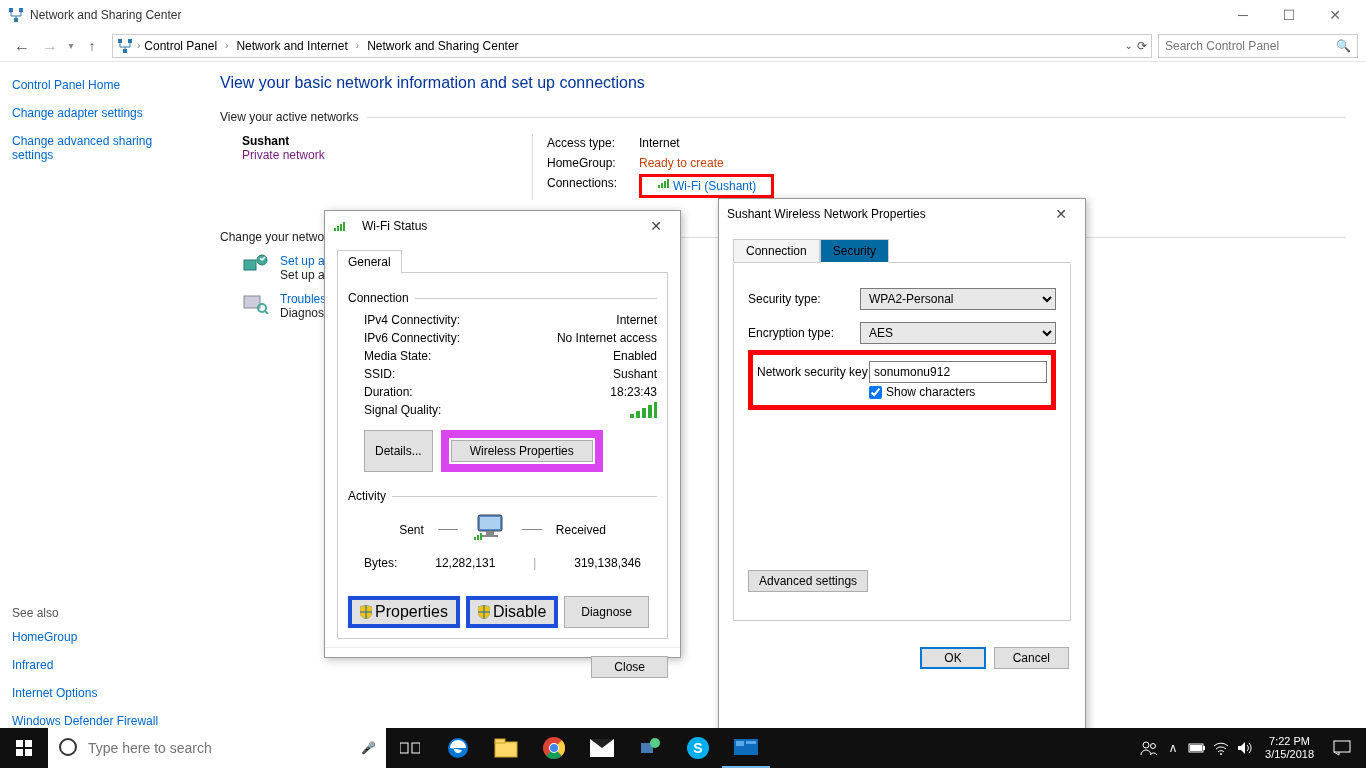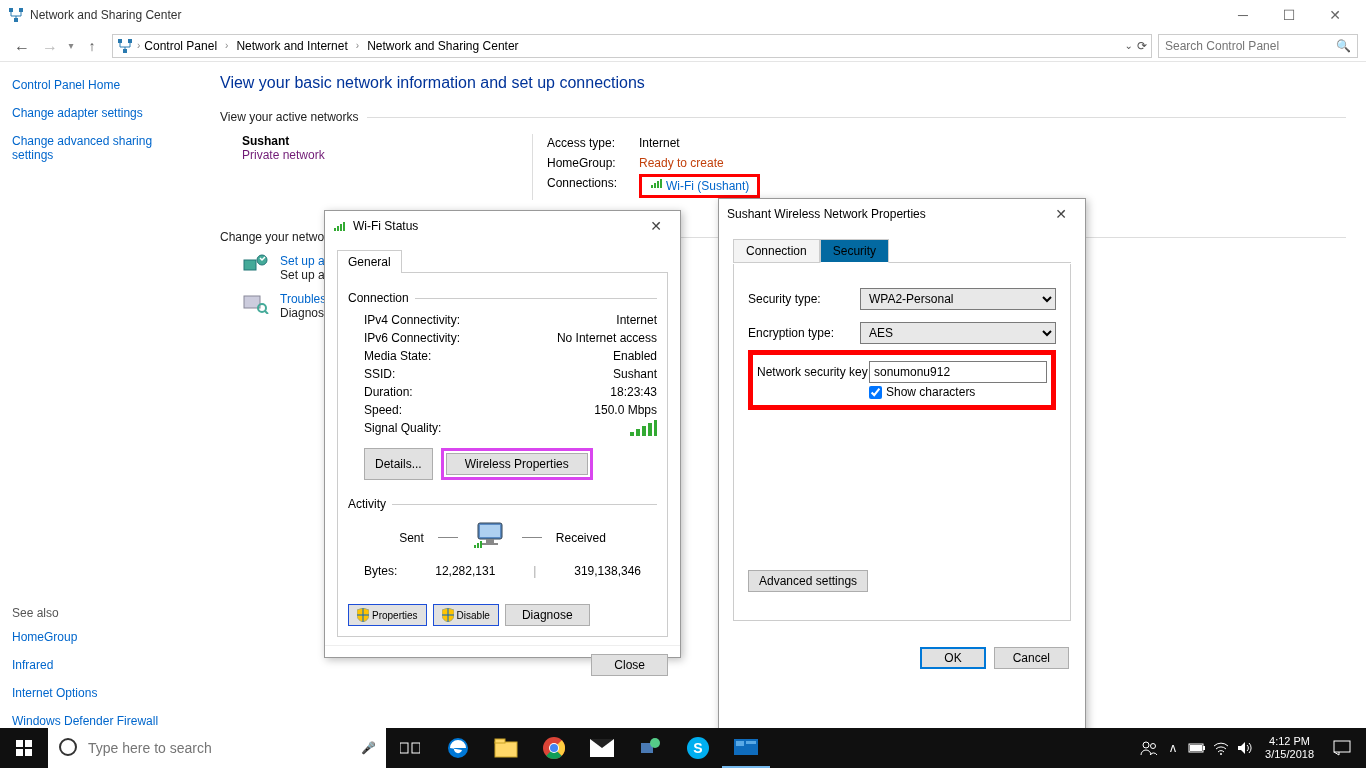--- a/index.html
+++ b/index.html
@@ -37,21 +37,21 @@
   .section-label { font-size: 12px; color: #222; display: flex; align-items: center; margin-bottom: 10px; }
   .section-label .line { flex: 1; border-top: 1px solid #ddd; margin-left: 8px; }
   .active-network { display: flex; padding-left: 22px; }
   .net-left { width: 290px; }
   .net-left .netname { font-weight: 600; }
   .net-left .nettype { color: #701a75; }
   .net-right { border-left: 1px solid #ddd; padding-left: 14px; font-size: 12px; }
   .net-right .row { display: flex; margin-bottom: 2px; line-height: 18px; }
   .net-right .lbl { width: 92px; }
   .net-right .val a { color: #c2410c; text-decoration: none; }
-  .red-outline { border: 3px solid red; padding: 0 8px; display: inline-flex; }
+  .red-outline { border: 3px solid red; padding: 0 15px; display: inline-flex; }
   .wifi-sig { display: inline-block; width: 14px; height: 12px; margin-right: 2px; }
   .wifi-sig svg { display: block; }
   .change-settings { margin-top: 30px; }
   .cs-item { display: flex; padding-left: 22px; margin-top: 10px; gap: 10px; }
   .cs-icon { width: 28px; height: 22px; }
   .cs-text a { color: #0066cc; text-decoration: none; }
   .cs-text div { color: #222; font-size: 12px; }
 
   
   .dialog { position: absolute; background: #fff; border: 1px solid #999; box-shadow: 2px 2px 8px rgba(0,0,0,.25); font-size: 12px; }
@@ -62,25 +62,25 @@
   .wifi-status { left: 324px; top: 210px; width: 357px; height: 448px; }
   .tabbar { display: flex; border-bottom: 1px solid #ccc; }
   .tab { padding: 4px 10px; border: 1px solid #ccc; border-bottom: none; background: #fff; font-size: 12px; position: relative; top: 1px; }
   .tab.active { background: #fff; }
   .fieldset-lbl { display: flex; align-items: center; margin: 10px 0 6px; }
   .fieldset-lbl .line { flex: 1; border-top: 1px solid #ccc; margin-left: 6px; }
   .conn-rows { padding-left: 16px; }
   .conn-row { display: flex; justify-content: space-between; line-height: 18px; }
   .btn { background: #e1e1e1; border: 1px solid #adadad; padding: 3px 10px; font-size: 12px; font-family: inherit; }
   .btn-row { display: flex; gap: 8px; margin-top: 6px; padding-left: 16px; }
-  .red-outline2 { border: 3px solid #d946ef; display: inline-block; padding: 2px; }
+  .red-outline2 { border: 8px solid #d946ef; display: inline-block; padding: 2px; }
   .activity-icons { display: flex; align-items: center; justify-content: center; gap: 14px; margin: 10px 0; }
   .bytes-row { display: flex; justify-content: space-between; padding: 0 16px; }
   .shield-btn-row { display: flex; gap: 6px; margin-top: 26px; }
-  .shield-btn { display: inline-flex; align-items: center; gap: 3px; background: #e1e1e1; border: 1px solid #1d4ed8; padding: 3px 8px; font-size: 10px; }
+  .shield-btn { display: inline-flex; align-items: center; gap: 3px; background: #e1e1e1; border: 4px solid #1d4ed8; padding: 3px 8px; font-size: 16px; }
   .shield { width: 12px; height: 14px; display: inline-block; }
   .dlg-footer { display: flex; justify-content: flex-end; padding: 8px 12px; border-top: 1px solid #eee; }
 
   .wireless-props { left: 718px; top: 198px; width: 368px; height: 616px; }
   .wp-body { padding: 10px 14px; }
   .wp-tabs { display: flex; position: relative; }
   .wp-tab { padding: 4px 12px; border: 1px solid #ccc; background: #f4f4f4; font-size: 12px; }
   .wp-tab.active { background: #0369a1; border-bottom-color: #fff; position: relative; z-index: 2; }
   .wp-tabline { border-bottom: 1px solid #ccc; position: relative; top: -1px; }
   .wp-form { padding: 20px 6px; }
@@ -249,21 +249,21 @@
 <div class="dialog wifi-status">
   <div class="dlg-title">
     <span class="wifi-sig">
       <svg width="14" height="12" viewBox="0 0 14 12">
           <rect x="1" y="8" width="2" height="3" fill="#3a3"></rect>
           <rect x="4" y="6" width="2" height="5" fill="#3a3"></rect>
           <rect x="7" y="4" width="2" height="7" fill="#3a3"></rect>
           <rect x="10" y="2" width="2" height="9" fill="#3a3"></rect>
         </svg>
     </span>
-    <span style="margin-left:4px">Wi-Fi Status</span>
+    <span style="margin-left:13px">Wi-Fi Status</span>
     <span class="close">✕</span>
   </div>
   <div class="dlg-body">
     <div class="tabbar">
         <div class="tab active">General</div>
       </div>
     <div style="border:1px solid #ccc;border-top:none;padding:8px 10px 10px">
       <div class="fieldset-lbl">
           <span>Connection</span>
           <span class="line"></span>
@@ -281,24 +281,20 @@
             <span>Media State:</span>
             <span>Enabled</span>
           </div>
         <div class="conn-row">
             <span>SSID:</span>
             <span>Sushant</span>
           </div>
         <div class="conn-row">
             <span>Duration:</span>
             <span>18:23:43</span>
-          </div>
-        <div class="conn-row">
-            <span>Speed:</span>
-            <span>150.0 Mbps</span>
           </div>
         <div class="conn-row">
             <span>Signal Quality:</span>
           <span>
             <svg width="28" height="18" viewBox="0 0 28 18">
                 <rect x="1" y="13" width="4" height="4" fill="#3a3"></rect>
                 <rect x="7" y="10" width="4" height="7" fill="#3a3"></rect>
                 <rect x="13" y="7" width="4" height="10" fill="#3a3"></rect>
                 <rect x="19" y="4" width="4" height="13" fill="#3a3"></rect>
                 <rect x="25" y="1" width="3" height="16" fill="#3a3"></rect>
@@ -499,21 +495,21 @@
           <circle cx="8" cy="13" r="1" fill="#fff"></circle>
         </svg>
       </div>
     <div class="ti">
         <svg width="16" height="14" viewBox="0 0 16 14">
           <path d="M1 5 h3 l4 -4 v12 l-4 -4 h-3 z" fill="#fff"></path>
           <path d="M10 4 a4 4 0 0 1 0 6 M12 2 a7 7 0 0 1 0 10" fill="none" stroke="#fff"></path>
         </svg>
       </div>
     <div class="clock">
-      <div>4:12 PM</div>
+      <div>7:22 PM</div>
       <div>3/15/2018</div>
     </div>
     <div class="tb-notif">
         <svg width="18" height="16" viewBox="0 0 18 16">
           <rect x="1" y="1" width="16" height="11" fill="none" stroke="#fff"></rect>
           <path d="M1 12 l5 3 v-3" fill="none" stroke="#fff"></path>
         </svg>
       </div>
   </div>
 </div>

